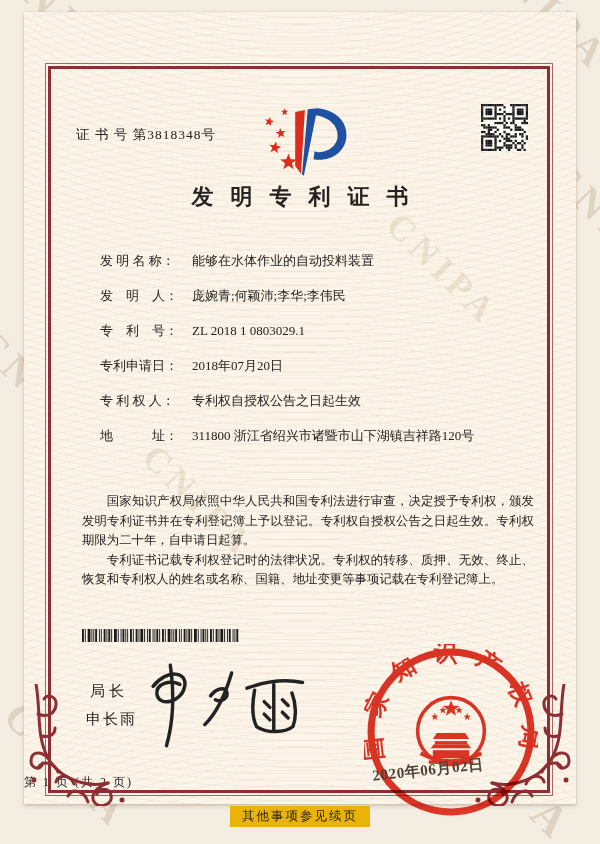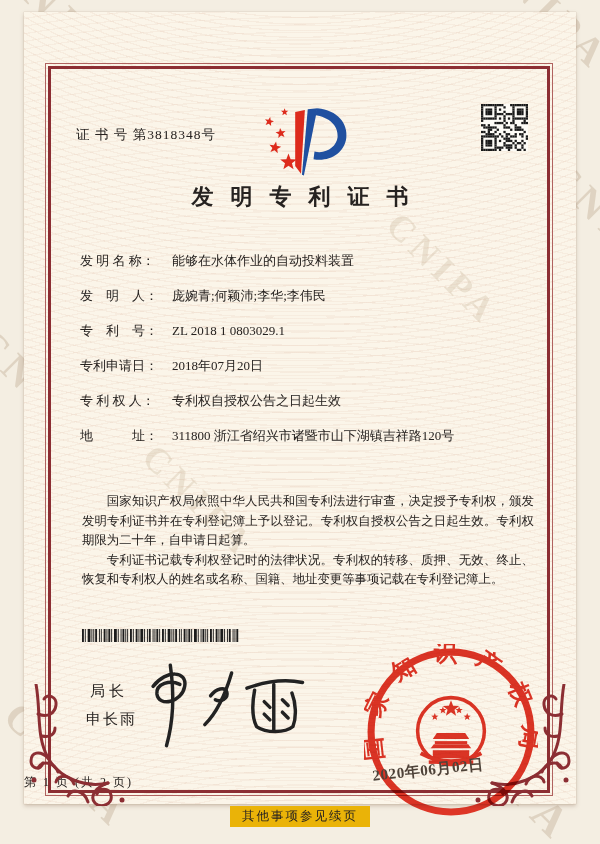--- a/index.html
+++ b/index.html
@@ -47,21 +47,21 @@
 
   .logo { position:absolute; left:224px; top:88px; width:106px; height:78px; z-index:2; }
   .qr   { position:absolute; left:457px; top:92px;  width:47px; height:47px; z-index:2; }
   .qr svg { width:100%; height:100%; background:#fdfbf6; }
 
   .title { position:absolute; left:0; top:170px; width:100%; text-align:center;
     font-size:22px; font-weight:bold; letter-spacing:17px; text-indent:17px; z-index:2; }
 
   .fields { position:absolute; left:56px; top:240px; width:460px; font-size:13px; z-index:2; }
   .field-row { height:35px; position:relative; white-space:nowrap; }
-  .field-label { display:inline-block; width:92px; }
+  .field-label { display:inline-block; width:92px;margin-left:20px; }
   .grant-col2 { position:absolute; left:228px; top:0; }
 
   .paras { position:absolute; left:58px; top:480px; width:452px; font-size:12.4px;
     line-height:1.58; text-align:justify; z-index:2; }
   .paras p { text-indent:2em; }
 
   .barcode { position:absolute; left:58px; top:616px; width:160px; height:13px; z-index:2; }
   .barcode svg { width:100%; height:100%; }
 
   .signer-title { position:absolute; left:66px; top:670px; font-size:15px; letter-spacing:4px; z-index:2;text-align:right; }

